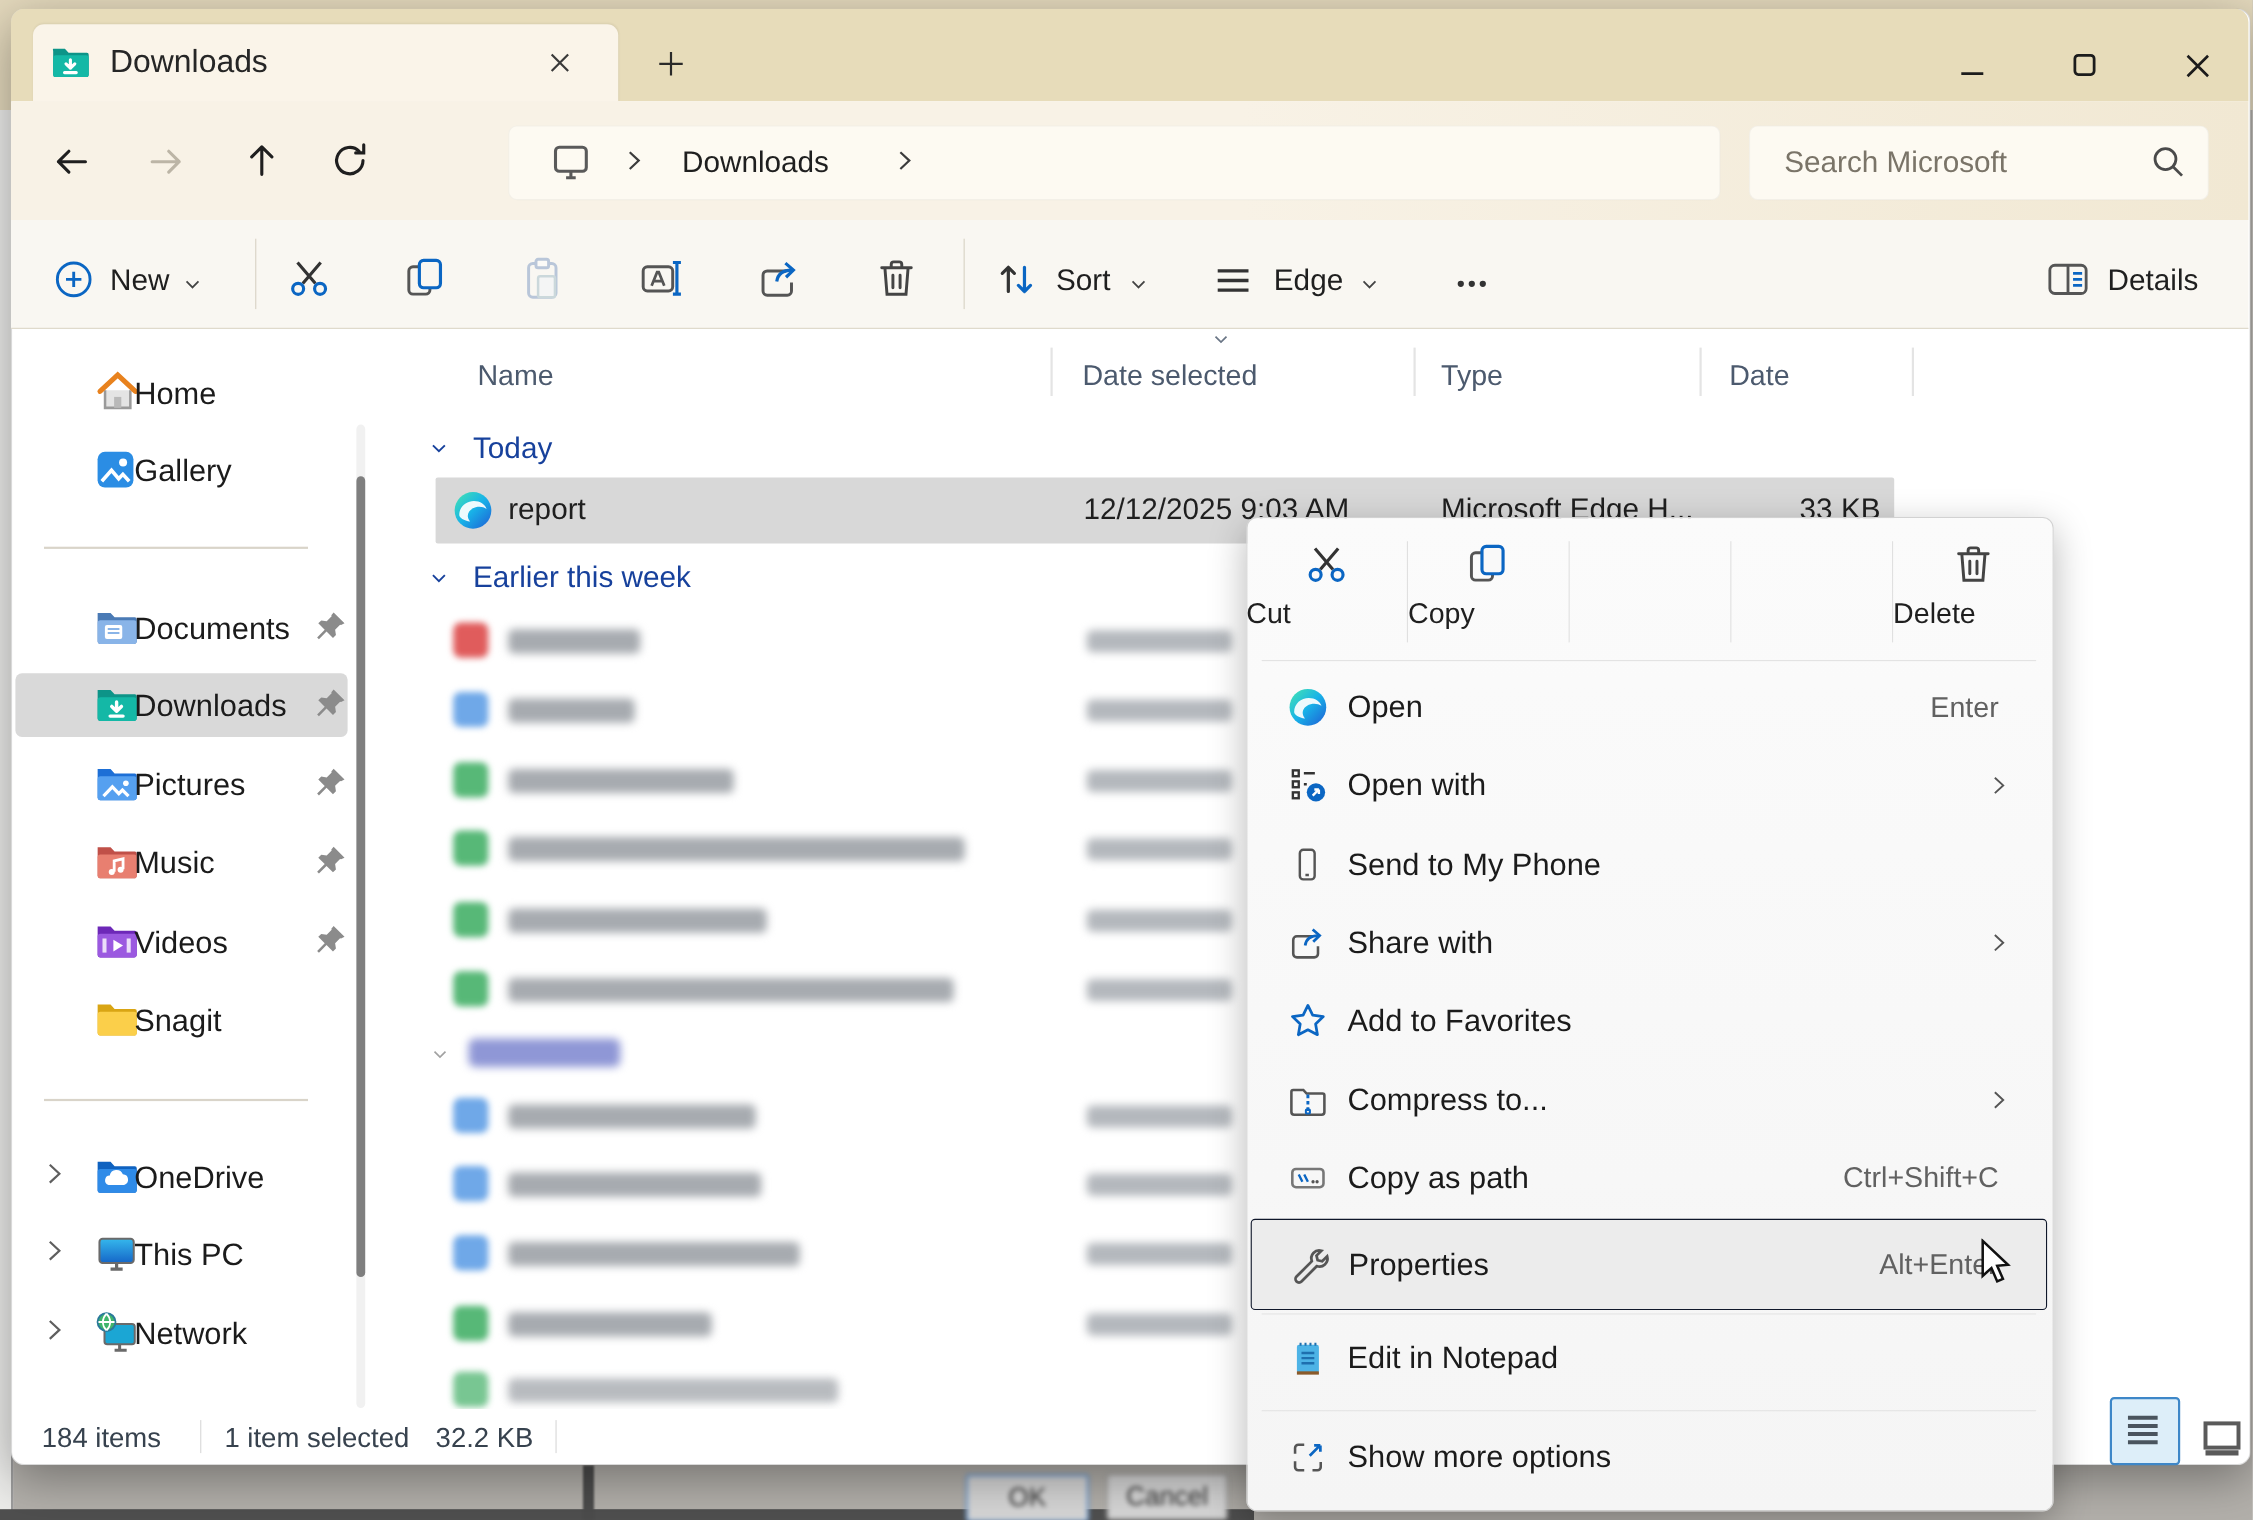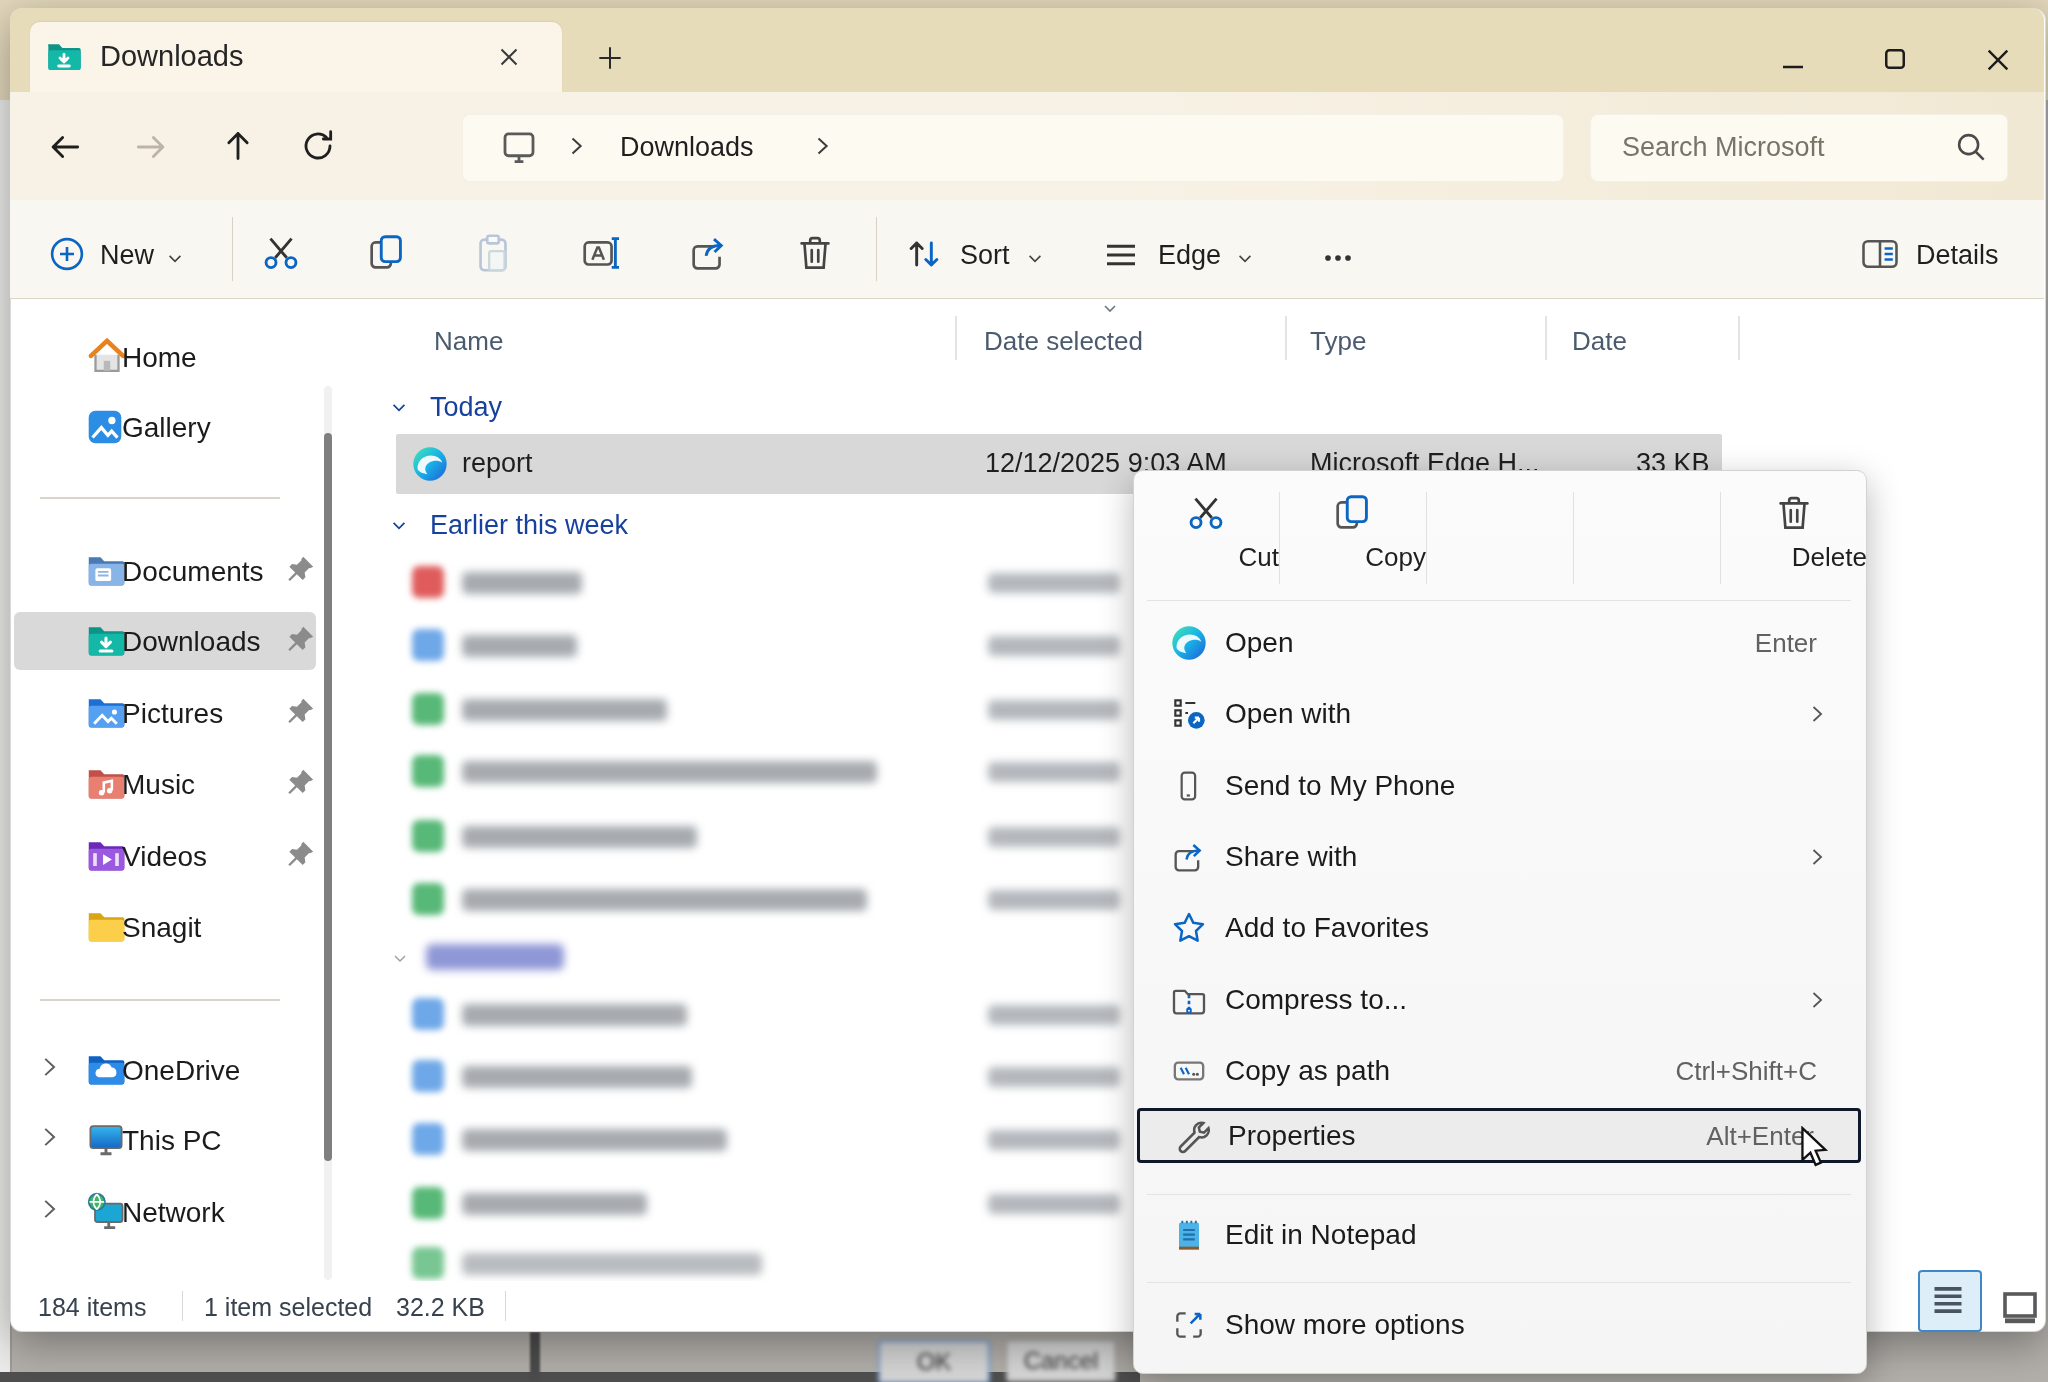--- a/index.html
+++ b/index.html
@@ -45,30 +45,30 @@
   .fbar{position:absolute;top:20px;height:22px;border-radius:5px;background:#a7abb0;filter:blur(4px)}
   .fdate{position:absolute;left:592px;top:21px;height:20px;width:132px;border-radius:5px;background:#b4b8bd;filter:blur(4px)}
   .ico-red{background:#e05c5c}.ico-blue{background:#6fa8e8}.ico-green{background:#57b877}
   
   .status{font-size:25px;color:#37424e}
   .ssep{width:1px;height:30px;background:#d7d7d7;top:1291px}
   .viewbtn1{left:1918px;top:1270px;width:60px;height:58px;background:#ddeef9;border:2px solid #3e87c8;border-radius:4px}
   
   .menu{left:1133px;top:470px;width:732px;height:902px;background:linear-gradient(#fbfbfb,#f5f5f5);
         border:1px solid #d2d2d2;border-radius:10px;box-shadow:0 10px 34px rgba(0,0,0,.28)}
-  .qa-cell{position:absolute;top:12px;width:146px;height:120px;text-align:right}
+  .qa-cell{position:absolute;top:12px;width:146px;height:120px;text-align:left}
   .qa-label{font-size:26px;color:#1f1f1f;margin-top:6px}
   .qa-sep{position:absolute;top:22px;width:1px;height:92px;background:#e0e0e0}
   .m-hsep{position:absolute;left:14px;width:704px;height:1px;background:#e3e3e3}
   .m-item{position:absolute;left:4px;width:724px;height:70px}
   .m-label{position:absolute;left:88px;top:50%;transform:translateY(-50%);font-size:28px;color:#1b1b1b}
   .m-accel{position:absolute;right:44px;top:50%;transform:translateY(-50%);font-size:26px;color:#616161}
   .m-icon{position:absolute;left:32px;top:50%;transform:translateY(-50%)}
   .m-chev{position:absolute;right:30px;top:50%;transform:translateY(-50%)}
-  .m-hl{left:4px;top:1108px;width:724px;height:55px;background:#ececec;border:3px solid #0f172a;border-radius:4px;box-sizing:border-box}
+  .m-hl{left:4px;top:1108px;width:724px;height:83px;background:#ececec;border:1px solid #0f172a;border-radius:4px;box-sizing:border-box}
   .blur4{filter:blur(4px)}
 </style>
 </head>
 <body>
 
 <svg width="0" height="0" style="position:absolute">
     <defs>
   <linearGradient id="eg" x1="0" y1="0" x2="1" y2="1">
     <stop offset="0" stop-color="#45e6b0"></stop>
         <stop offset=".5" stop-color="#18b2e8"></stop>

